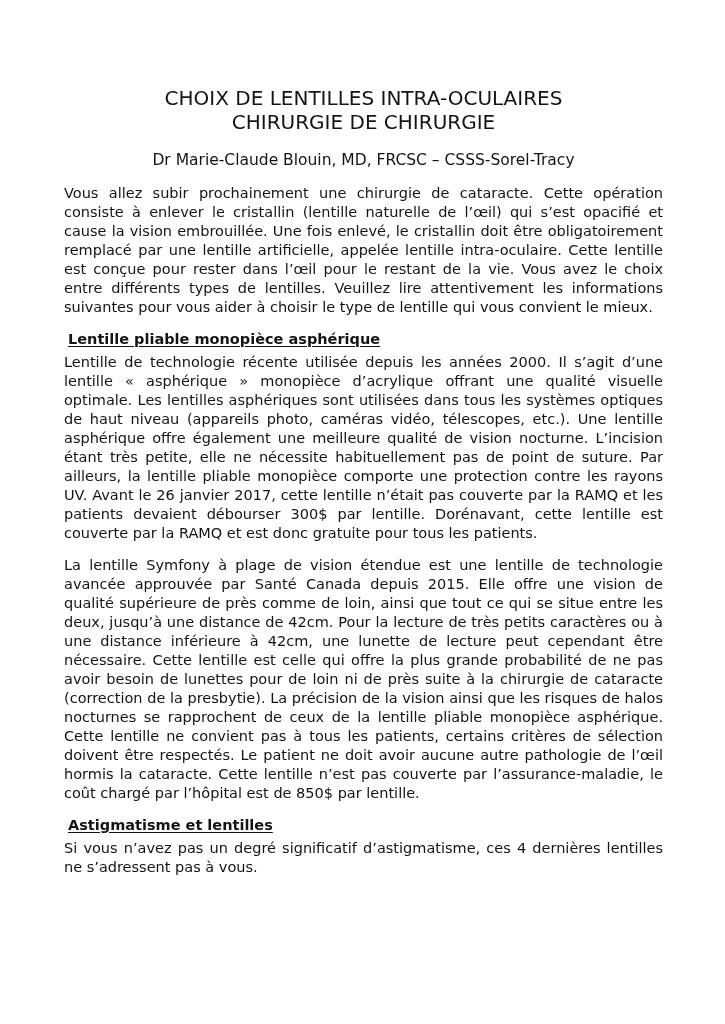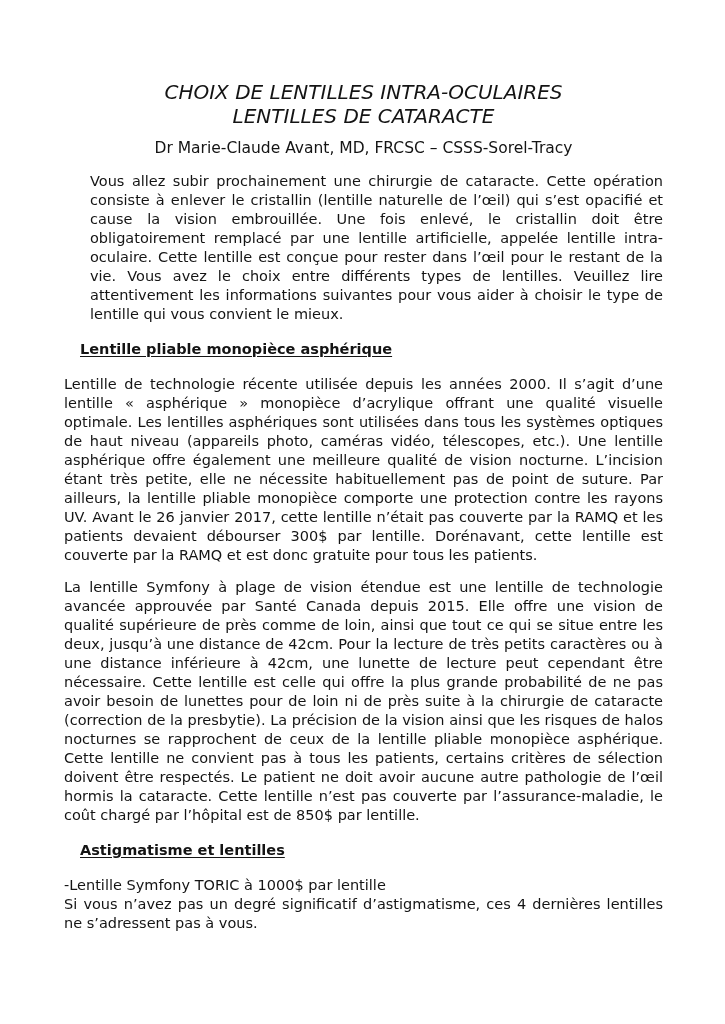--- a/index.html
+++ b/index.html
@@ -19,83 +19,80 @@
     width: 725px;
     height: 1024px;
     padding: 70px 62px 30px 64px;
     background: #ffffff;
     overflow: hidden;
   }
   .doc-header {
     text-align: center;
   }
   .doc-title {
-    margin: 10px;
+    margin: 16px;
     font-size: 20px;
     line-height: 24px;
     font-weight: 400;
     color: #141414;
-    font-style: italic;
   }
   .title-line {
     display: block;
     white-space: nowrap;
   }
   .byline {
     margin-top: 2px;
     font-size: 15.5px;
     line-height: 20px;
     font-weight: 400;
   }
   .para {
     margin: 0;
     font-size: 14.5px;
     line-height: 19px;
     text-align: justify;
     text-justify: inter-word;
   }
   .intro {
     margin-top: 14px;
-    margin-left: 26px;
   }
   .doc-section {
     margin-top: 13px;
   }
   .section-heading {
-    margin: 16px;
+    margin: 4px;
     font-size: 14.5px;
     line-height: 19px;
     font-weight: 700;
     text-decoration: underline;
     text-underline-offset: 2px;
   }
 </style>
 </head>
 <body>
 
 <div class="page">
 
   <header class="doc-header">
     <h1 class="doc-title">
       <span class="title-line">CHOIX DE LENTILLES INTRA-OCULAIRES</span>
-      <span class="title-line">LENTILLES DE CATARACTE</span>
+      <span class="title-line">CHIRURGIE DE CHIRURGIE</span>
     </h1>
-    <div class="byline">Dr Marie-Claude Avant, MD, FRCSC – CSSS-Sorel-Tracy</div>
+    <div class="byline">Dr Marie-Claude Blouin, MD, FRCSC – CSSS-Sorel-Tracy</div>
   </header>
 
   <p class="para intro">Vous allez subir prochainement une chirurgie de cataracte. Cette opération consiste à enlever le cristallin (lentille naturelle de l’œil) qui s’est opacifié et cause la vision embrouillée. Une fois enlevé, le cristallin doit être obligatoirement remplacé par une lentille artificielle, appelée lentille intra-oculaire. Cette lentille est conçue pour rester dans l’œil pour le restant de la vie. Vous avez le choix entre différents types de lentilles. Veuillez lire attentivement les informations suivantes pour vous aider à choisir le type de lentille qui vous convient le mieux.</p>
 
   <section class="doc-section">
     <h2 class="section-heading">Lentille pliable monopièce asphérique</h2>
     <p class="para">Lentille de technologie récente utilisée depuis les années 2000. Il s’agit d’une lentille « asphérique » monopièce d’acrylique offrant une qualité visuelle optimale. Les lentilles asphériques sont utilisées dans tous les systèmes optiques de haut niveau (appareils photo, caméras vidéo, télescopes, etc.). Une lentille asphérique offre également une meilleure qualité de vision nocturne. L’incision étant très petite, elle ne nécessite habituellement pas de point de suture. Par ailleurs, la lentille pliable monopièce comporte une protection contre les rayons UV. Avant le 26 janvier 2017, cette lentille n’était pas couverte par la RAMQ et les patients devaient débourser 300$ par lentille. Dorénavant, cette lentille est couverte par la RAMQ et est donc gratuite pour tous les patients.</p>
   </section>
 
   <section class="doc-section">
     <p class="para">La lentille Symfony à plage de vision étendue est une lentille de technologie avancée approuvée par Santé Canada depuis 2015. Elle offre une vision de qualité supérieure de près comme de loin, ainsi que tout ce qui se situe entre les deux, jusqu’à une distance de 42cm. Pour la lecture de très petits caractères ou à une distance inférieure à 42cm, une lunette de lecture peut cependant être nécessaire. Cette lentille est celle qui offre la plus grande probabilité de ne pas avoir besoin de lunettes pour de loin ni de près suite à la chirurgie de cataracte (correction de la presbytie). La précision de la vision ainsi que les risques de halos nocturnes se rapprochent de ceux de la lentille pliable monopièce asphérique. Cette lentille ne convient pas à tous les patients, certains critères de sélection doivent être respectés. Le patient ne doit avoir aucune autre pathologie de l’œil hormis la cataracte. Cette lentille n’est pas couverte par l’assurance-maladie, le coût chargé par l’hôpital est de 850$ par lentille.</p>
   </section>
 
   <section class="doc-section">
     <h2 class="section-heading">Astigmatisme et lentilles</h2>
-    <p class="para">-Lentille Symfony TORIC à 1000$ par lentille</p>
     <p class="para">Si vous n’avez pas un degré significatif d’astigmatisme, ces 4 dernières lentilles ne s’adressent pas à vous.</p>
   </section>
 
 </div>
 
 </body></html>

